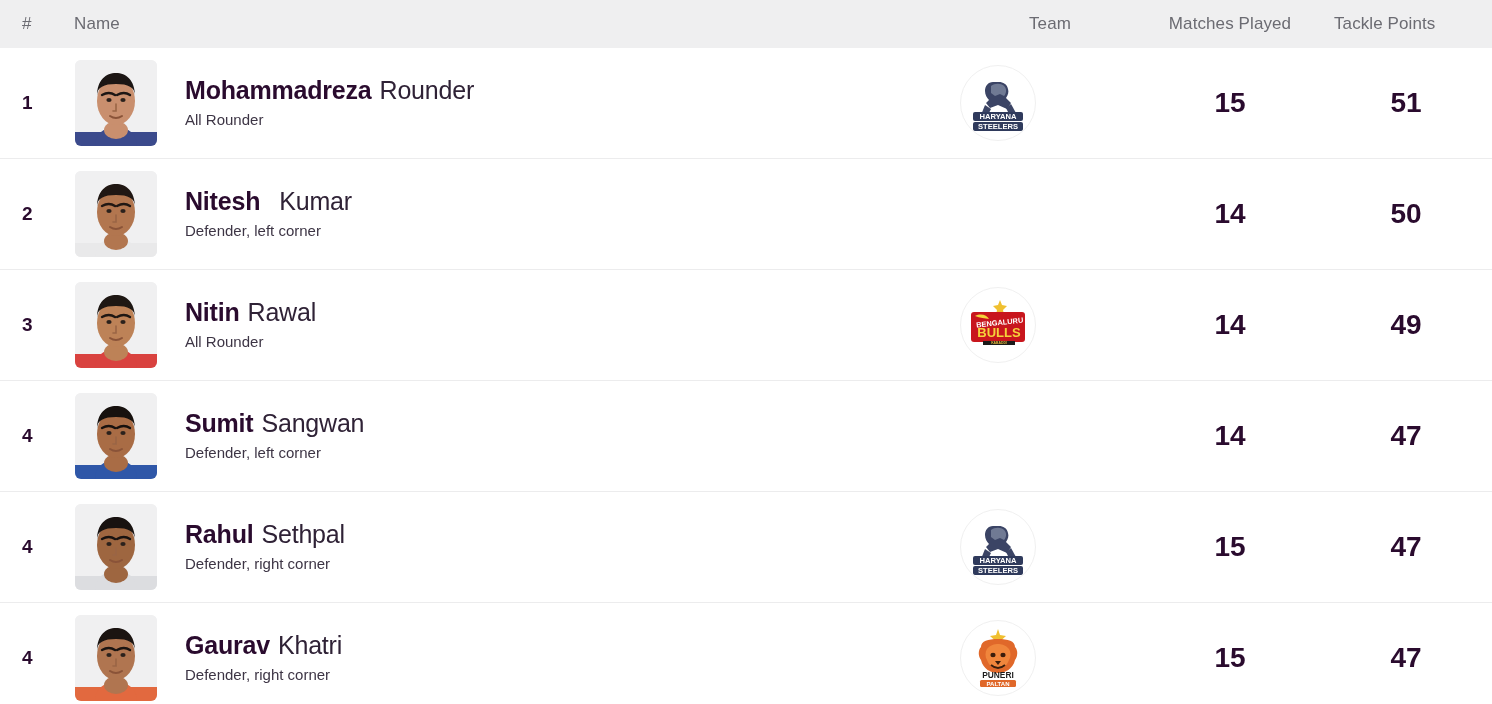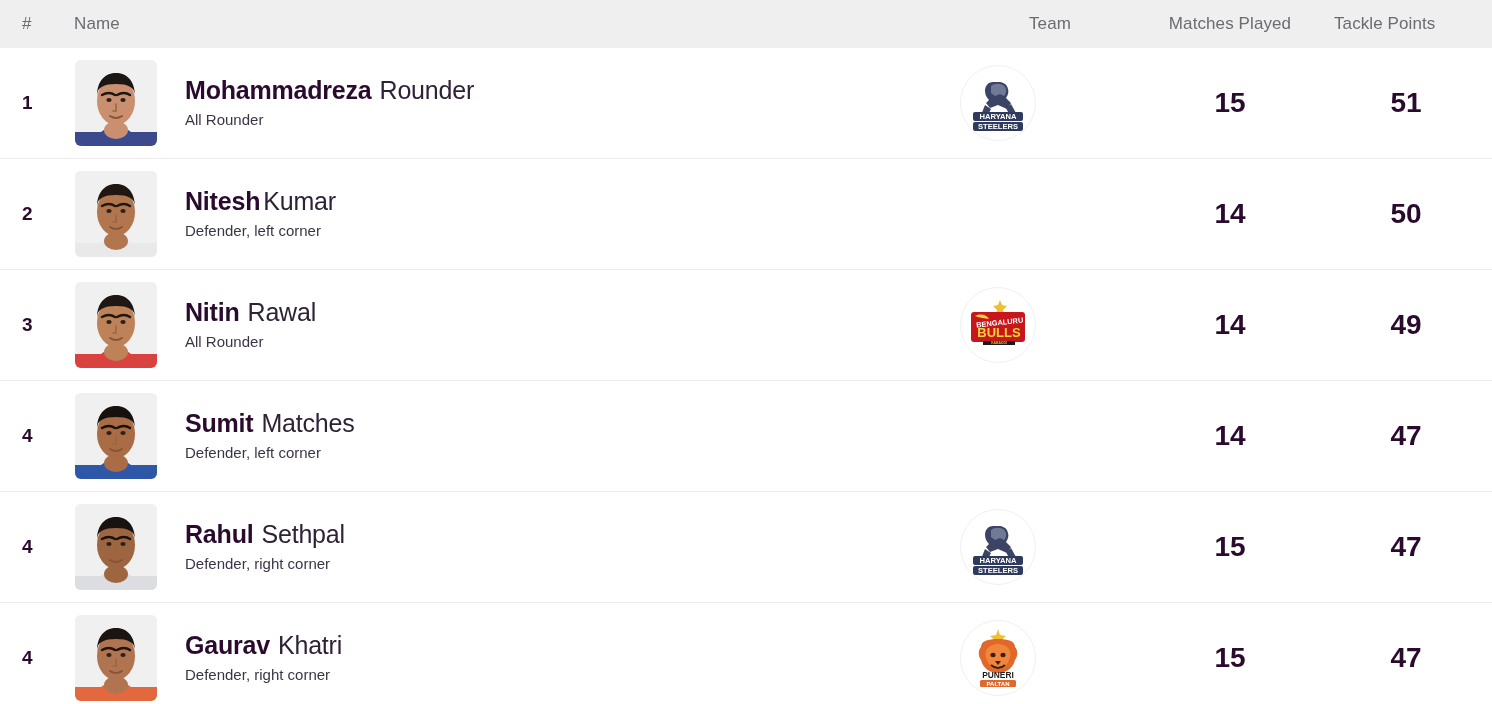--- a/index.html
+++ b/index.html
@@ -193,21 +193,21 @@
               <path d="M22 36c0-16 9-23 19-23s19 7 19 23c0-9-7-12-19-12s-19 3-19 12z" fill="#201713"></path>
               <ellipse cx="34" cy="40" rx="2.6" ry="2" fill="#2b211c"></ellipse>
               <ellipse cx="48" cy="40" rx="2.6" ry="2" fill="#2b211c"></ellipse>
               <path d="M27 35q7-4 13 0" stroke="#201713" stroke-width="2.4" fill="none" stroke-linecap="round"></path>
               <path d="M42 35q7-4 13 0" stroke="#201713" stroke-width="2.4" fill="none" stroke-linecap="round"></path>
               <path d="M41 44v7h-3" stroke="#9a6545" stroke-width="1.6" fill="none" stroke-linecap="round"></path>
               <path d="M35 56q6 4 12 0" stroke="#8a5338" stroke-width="2" fill="none" stroke-linecap="round"></path>
             </svg>
           </div>
           <div class="nametext">
-            <div class="pname"><span class="first">Nitesh</span><span class="last" style="margin-left: 3px;">Kumar</span></div>
+            <div class="pname"><span class="first">Nitesh</span><span class="last" style="margin-left: 19px;">Kumar</span></div>
             <div class="prole">Defender, left corner</div>
           </div>
         </div>
         <div class="col-mp stat">14</div>
         <div class="col-tp stat">50</div>
       </div>
       <div class="row">
         <div class="col-rank rank">3</div>
         <div class="col-name namecell">
           <div class="avatar">
@@ -260,21 +260,21 @@
               <path d="M22 36c0-16 9-23 19-23s19 7 19 23c0-9-7-12-19-12s-19 3-19 12z" fill="#17110e"></path>
               <ellipse cx="34" cy="40" rx="2.6" ry="2" fill="#2b211c"></ellipse>
               <ellipse cx="48" cy="40" rx="2.6" ry="2" fill="#2b211c"></ellipse>
               <path d="M27 35q7-4 13 0" stroke="#17110e" stroke-width="2.4" fill="none" stroke-linecap="round"></path>
               <path d="M42 35q7-4 13 0" stroke="#17110e" stroke-width="2.4" fill="none" stroke-linecap="round"></path>
               <path d="M41 44v7h-3" stroke="#9a6545" stroke-width="1.6" fill="none" stroke-linecap="round"></path>
               <path d="M35 56q6 4 12 0" stroke="#8a5338" stroke-width="2" fill="none" stroke-linecap="round"></path>
             </svg>
           </div>
           <div class="nametext">
-            <div class="pname"><span class="first">Sumit</span><span class="last" style="margin-left: 8px;">Matches</span></div>
+            <div class="pname"><span class="first">Sumit</span><span class="last" style="margin-left: 8px;">Sangwan</span></div>
             <div class="prole">Defender, left corner</div>
           </div>
         </div>
         <div class="col-mp stat">14</div>
         <div class="col-tp stat">47</div>
       </div>
       <div class="row">
         <div class="col-rank rank">4</div>
         <div class="col-name namecell">
           <div class="avatar">

